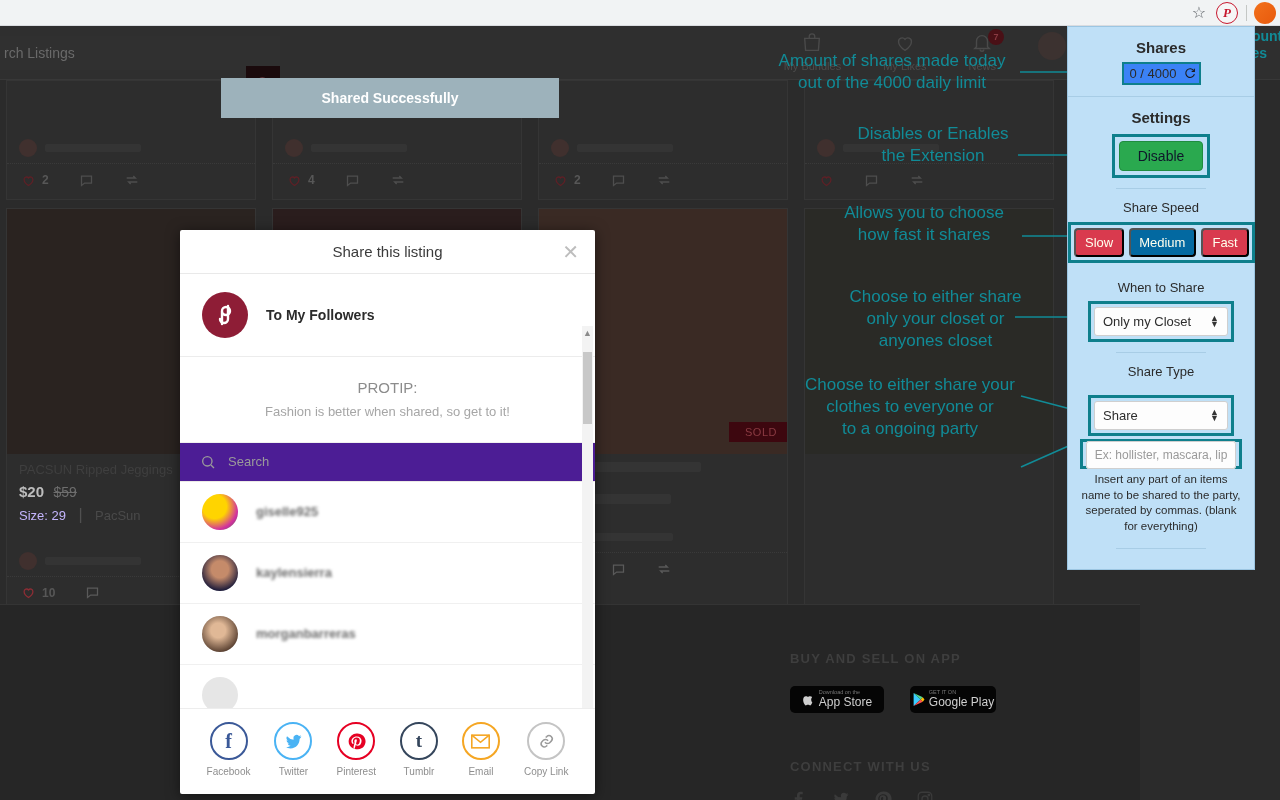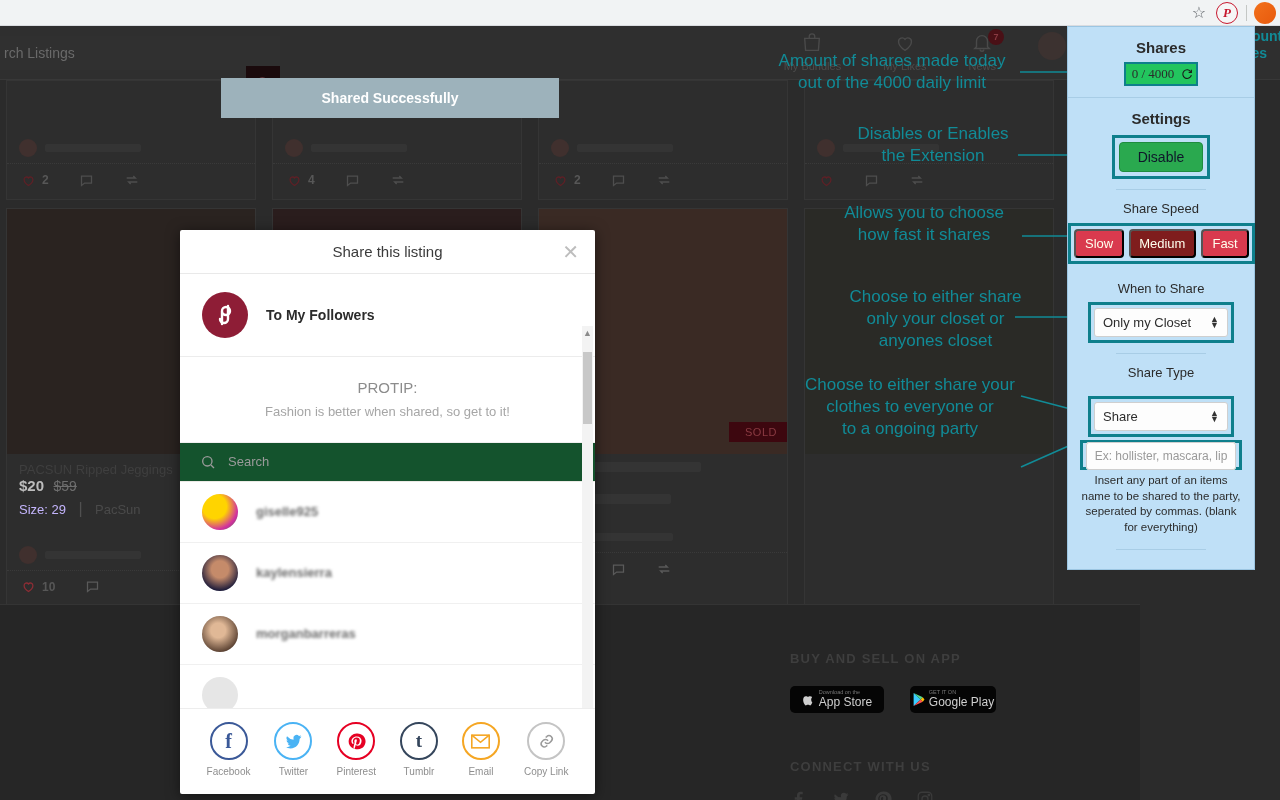--- a/index.html
+++ b/index.html
@@ -133,21 +133,21 @@
   .pm-logo {
     width: 46px; height: 46px; border-radius: 50%; background: #8e1d36;
     display: flex; align-items: center; justify-content: center;
   }
   .followers-label { font-size: 14px; font-weight: bold; color: #2b2b2b; }
   .protip { text-align: center; padding: 22px 10px 20px; border-bottom: 1px solid #f0f0f0; }
   .protip-h { color: #8c8c8c; font-size: 15px; margin-bottom: 7px; }
   .protip-b { color: #a6a6a6; font-size: 13px; line-height: 1.45; }
   .search-row {
     display: flex; align-items: center; gap: 12px; padding: 11px 20px;
-    background: #14532d; border-bottom: 1px solid #eceae6;
+    background: #4c1d95; border-bottom: 1px solid #eceae6;
   }
   .search-row span { color: #9a9a9a; font-size: 13px; }
   .friend-row { display: flex; align-items: center; gap: 18px; padding: 12px 22px; border-bottom: 1px solid #f0f0f0; }
   .friend-av { width: 36px; height: 36px; border-radius: 50%; }
   .friend-nm { font-size: 13px; font-weight: bold; color: #6d6d6d; filter: blur(1.4px); }
   .mscroll {
     position: absolute; right: 2px; top: 52px; width: 11px; height: 400px;
     background: #f3f3f3;
   }
   .mscroll .thumb { position: absolute; left: 1px; top: 26px; width: 9px; height: 72px; background: #c8c8c8; }
@@ -168,36 +168,36 @@
   
   .ext-panel {
     position: absolute; right: 25px; top: 26px; width: 188px; height: 544px;
     background: #bfe0f7; border: 1px solid #9cc6e2;
     z-index: 50; text-align: center;
     font-family: "Liberation Sans", sans-serif;
   }
   .ext-h { font-size: 15px; font-weight: bold; color: #2b2b2b; margin-top: 12px; }
   .shares-wrap { display: flex; align-items: center; justify-content: center; margin-top: 6px; }
   .shares-box {
-    border: 2.5px solid #0e7f8c; display: flex; background: #22c55e; font-family: Liberation Serif, serif;
+    border: 2.5px solid #0e7f8c; display: flex; background: #3b82f6;
   }
   .shares-val { font-size: 13px; color: #2b2b2b; padding: 2px 3px 2px 6px; }
   .reset-ico { padding: 2px 3px; display: flex; align-items: center; }
   .ext-div { height: 1px; background: #a8cde6; margin: 11px 0 0 0; }
   .ext-div-sm { height: 1px; width: 90px; background: #a8cde6; margin: 10px auto 0; }
   .ext-label { font-size: 13px; color: #2b2b2b; margin-top: 11px; }
   .hl { border: 3px solid #0e7f8c; display: inline-block; padding: 4px; }
   .btn-disable {
     background: #2aa94f; color: #0f172a; border: 1px solid #1f8c3f; border-radius: 4px;
     font-size: 14px; padding: 6px 18px;
   }
   .speed-row { display: flex; gap: 5px; }
   .spd { border-radius: 4px; font-size: 13px; padding: 5px 9px; color: #ffffee; }
   .spd-red { background: #d93a4e; }
-  .spd-green { background: #7f1d1d; padding-left: 8px; }
+  .spd-green { background: #0369a1; padding-left: 8px; }
   .ext-select {
     width: 134px; background: #fdfdfd; border: 1px solid #cfcfcf; border-radius: 3px;
     display: flex; align-items: center; justify-content: space-between;
     padding: 6px 8px; font-size: 13px; color: #2d2d2d;
   }
   .ext-input {
     width: 134px; background: #fdfdfd; border: 1px solid #cfcfcf; border-radius: 3px;
     padding: 6px 8px; font-size: 12px; color: #9a9a9a; text-align: left;
     overflow: hidden; white-space: nowrap;
   }
@@ -366,21 +366,21 @@
                 <path d="M4 9h13l-3-3M20 15H7l3 3"></path>
               </svg>
             </span>
         </div>
       </div>
 
       <div class="card" style="left:6px;top:128px;width:250px;height:400px;">
         <div style="height:245px;background:#2a2320"></div>
         <div class="card-meta">
           <div class="card-title">PACSUN Ripped Jeggings</div>
-          <div style="">
+          <div style="margin-top:6px">
             <span class="price">$20</span>
             <span class="price-old">$59</span>
           </div>
           <div style="margin-top:5px">
             <span class="size">Size: 29</span>
             <span class="pipe">|</span>
             <span class="brand">PacSun</span>
           </div>
         </div>
         <div class="user-row" style="margin-top:14px">

